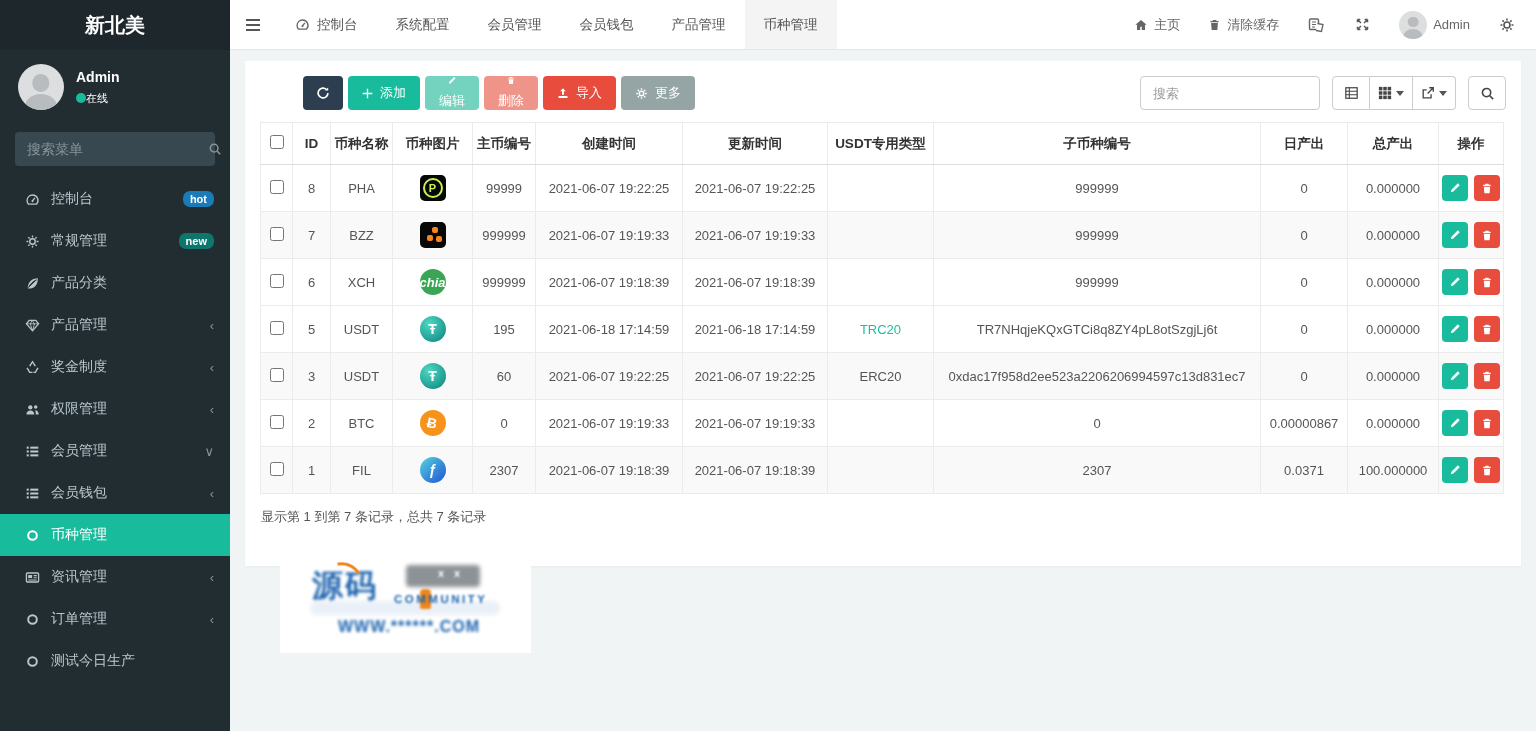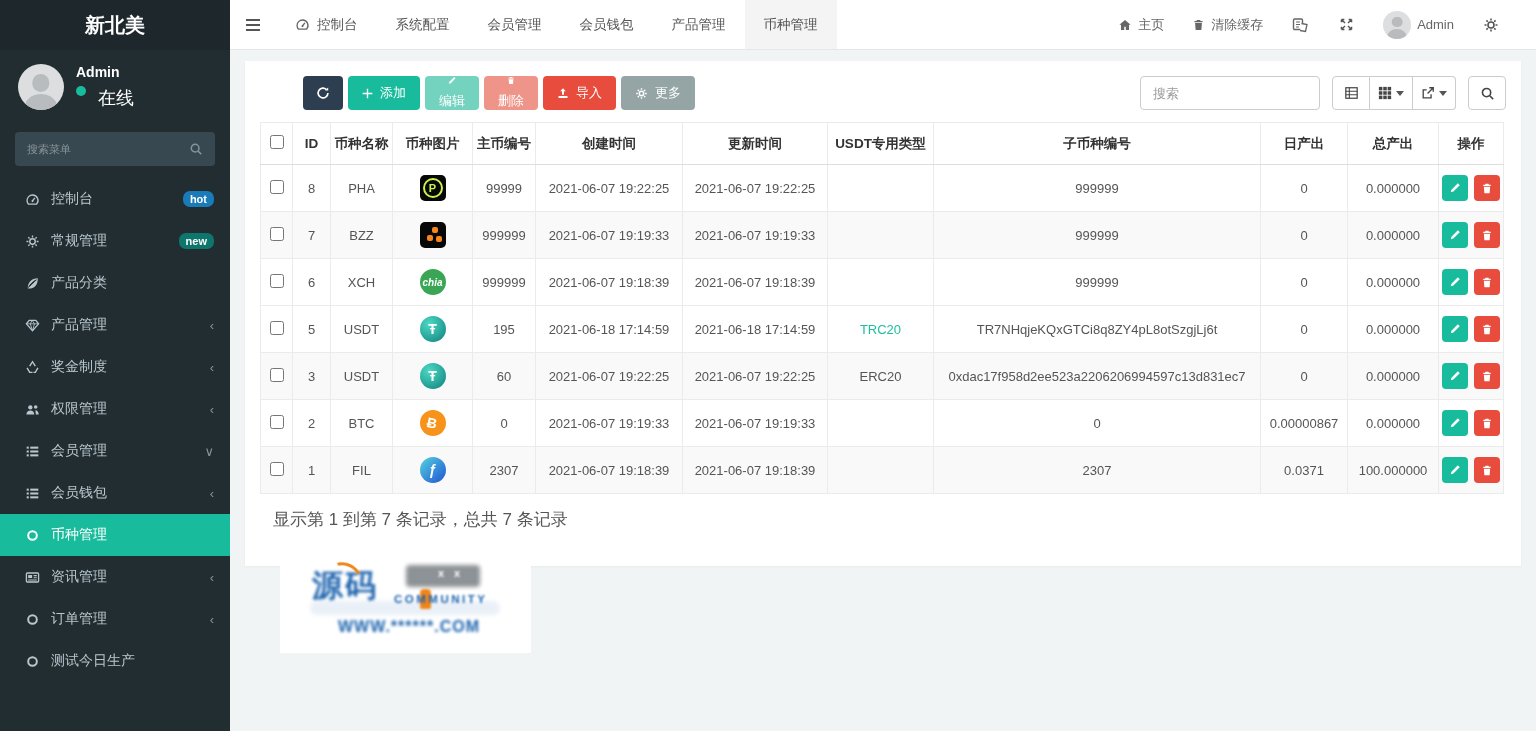--- a/index.html
+++ b/index.html
@@ -7,42 +7,42 @@
     font-family:"Liberation Sans","DejaVu Sans",sans-serif; background:#f1f4f5; }
 
   
   .sidebar { position:absolute; left:0; top:0; width:230px; height:731px; background:#222d32; color:#b8c7ce; }
   .logo { height:50px; line-height:50px; text-align:center; color:#fff; font-size:20px; font-weight:bold; background:#1e282c; }
   .userpanel { display:flex; align-items:center; gap:12px; padding:14px 15px 12px 18px; }
   .avatar { width:46px; height:46px; border-radius:50%; background:#dcdee0; position:relative; overflow:hidden; flex:none; }
   .avatar::before { content:""; position:absolute; left:50%; top:22%; transform:translateX(-50%); width:38%; height:38%; border-radius:50%; background:#b9bcbe; }
   .avatar::after { content:""; position:absolute; left:50%; top:66%; transform:translateX(-50%); width:72%; height:60%; border-radius:50%; background:#b9bcbe; }
   .uname { color:#fff; font-weight:bold; font-size:14px; margin-bottom:6px; }
-  .ustatus { font-size:18px; color:#fff; display:flex; align-items:flex-start; gap:12px; }
+  .ustatus { font-size:11px; color:#fff; display:flex; align-items:center; gap:0; }
   .dot { width:10px; height:10px; border-radius:50%; background:#18bc9c; display:inline-block; }
   .side-search { margin:10px 15px 12px 15px; background:#374850; border-radius:4px; height:34px; display:flex; align-items:center; padding:0 12px; }
-  .side-search input { flex:1; background:transparent; border:0; outline:0; color:#c7d0d4; font-size:11px; font-family:inherit; }
+  .side-search input { flex:1; background:transparent; border:0; outline:0; color:#c7d0d4; font-size:14px; font-family:inherit; }
   .side-search input::placeholder { color:#8a9599; }
   .side-search svg { flex:none; }
   .side-menu { margin-top:8px; }
   .side-item { height:42px; display:flex; align-items:center; padding:0 16px 0 25px; font-size:14px; cursor:pointer; color:#b8c7ce; }
   .side-item .sicon { width:26px; flex:none; display:inline-flex; align-items:center; color:#b8c7ce; font-size:14px; }
   .side-item .slabel { flex:1; }
   .side-item.active { background:#18bc9c; color:#fff; }
   .side-item.active .sicon { color:#fff; }
   .badge { font-size:11px; font-weight:bold; color:#fff; border-radius:7px; padding:2px 7px; }
   .chev { font-size:13px; color:#8a9397; }
 
   
   .topnav { position:absolute; left:230px; top:0; width:1306px; height:50px; background:#fff; border-bottom:1px solid #e4e7e9; display:flex; align-items:stretch; }
   .hamburger { width:46px; display:flex; align-items:center; justify-content:center; cursor:pointer; }
   .tabs { display:flex; align-items:stretch; }
   .tab { display:flex; align-items:center; gap:7px; padding:0 19px; font-size:13.5px; color:#555; cursor:pointer; }
   .tab.active { background:#f4f4f4; }
-  .nav-right { margin-left:auto; display:flex; align-items:center; gap:4px; padding-right:24px; }
+  .nav-right { margin-left:auto; display:flex; align-items:center; gap:4px; padding-right:8px; }
   .nav-link { display:flex; align-items:center; gap:6px; font-size:13px; color:#666; padding:0 12px; height:50px; cursor:pointer; }
   .nav-iconbtn { padding:0 13px; height:50px; display:flex; align-items:center; cursor:pointer; color:#777; }
   .nav-avatar { width:28px; height:28px; }
 
   
   .content { position:absolute; left:230px; top:50px; width:1306px; height:681px; }
   .panel { position:absolute; left:15px; top:11px; width:1276px; height:505px; background:#fff; box-shadow:0 1px 2px rgba(0,0,0,.04); }
   .toolbar { display:flex; align-items:center; padding:15px 15px 10px 15px;margin-left:43px; }
   .btn { border:0; border-radius:4px; color:#fff; font-size:13px; font-family:inherit; height:34px; padding:0 14px; margin-right:5px; display:inline-flex; align-items:center; gap:7px; cursor:pointer; }
   .btn.is-disabled { cursor:default;flex-direction:column; }
@@ -70,29 +70,29 @@
   .c6{width:145px}.c7{width:106px}.c8{width:327px}.c9{width:87px}.c10{width:91px}.c11{width:65px}
 
   
   .coin { width:26px; height:26px; display:inline-flex; align-items:center; justify-content:center; font-weight:bold; position:relative; vertical-align:middle; }
   .coin.sq { border-radius:5px; background:#070707; }
   .coin.rd { border-radius:50%; color:#fff; }
   .coin.pha { color:#c9f24e; font-size:11px; }
   .coin.pha::before { content:""; position:absolute; inset:3px; border:2px solid #c9f24e; border-radius:50%; }
   .coin.bzz::before { content:""; position:absolute; left:12px; top:5px; width:6px; height:6px; border-radius:2px; background:#f6851b;
       box-shadow:-5px 8px 0 #f6851b, 4px 9px 0 #f6851b; }
-  .coin.chia { background:#3aa655; font-size:10px; font-weight:bold; color:#fff; font-style:italic; }
+  .coin.chia { background:#3aa655; font-size:13px; font-weight:bold; color:#fff; font-style:italic; }
   .coin.usdt { background:radial-gradient(circle at 35% 30%, #4bd9c4, #1e968e 75%); font-size:14px; }
   .coin.btc { background:#f7931a; font-size:14px; }
   .coin.btc span { display:inline-block; transform:rotate(12deg); }
   .coin.fil { background:linear-gradient(135deg,#54d4de, #2a6cd6 80%); font-size:14px; font-style:italic; }
 
   .acts { display:inline-flex; gap:6px; }
   .act { width:26px; height:26px; border:0; border-radius:4px; display:inline-flex; align-items:center; justify-content:center; cursor:pointer; }
-  .summary { padding:14px 28px; font-size:17px; color:#555; text-align:left; }
+  .summary { padding:14px 16px; font-size:13px; color:#555; text-align:left; }
 
   
   .wm-box { position:absolute; left:50px; top:510px; width:251px; height:93px; background:#fff; }
   .wm-logo { position:relative; width:198px; height:77px; margin:3px 0 0 30px; }
   .wm-cn { position:absolute; left:2px; top:2px; font-size:31px; font-weight:bold; color:#1b63ae; filter:blur(1.6px); letter-spacing:2px; }
   .wm-arc { position:absolute; left:18px; top:0px; width:34px; height:26px; border:3px solid transparent; border-top:3px solid #f08519; border-radius:50%; transform:rotate(24deg); filter:blur(0.6px); }
   .wm-gray { position:absolute; left:96px; top:2px; width:74px; height:22px; background:#8d9296; border-radius:4px; filter:blur(2.2px); }
   .wm-gx { position:absolute; left:128px; top:4px; color:#fff; font-size:11px; font-weight:bold; letter-spacing:10px; filter:blur(0.8px); }
   .wm-person { position:absolute; left:110px; top:26px; width:11px; height:20px; background:#f08519; border-radius:4px 4px 2px 2px; filter:blur(0.9px); }
   .wm-community { position:absolute; left:84px; top:30px; font-size:11.5px; font-weight:bold; color:#1b63ae; letter-spacing:2.5px; filter:blur(1.1px); }

